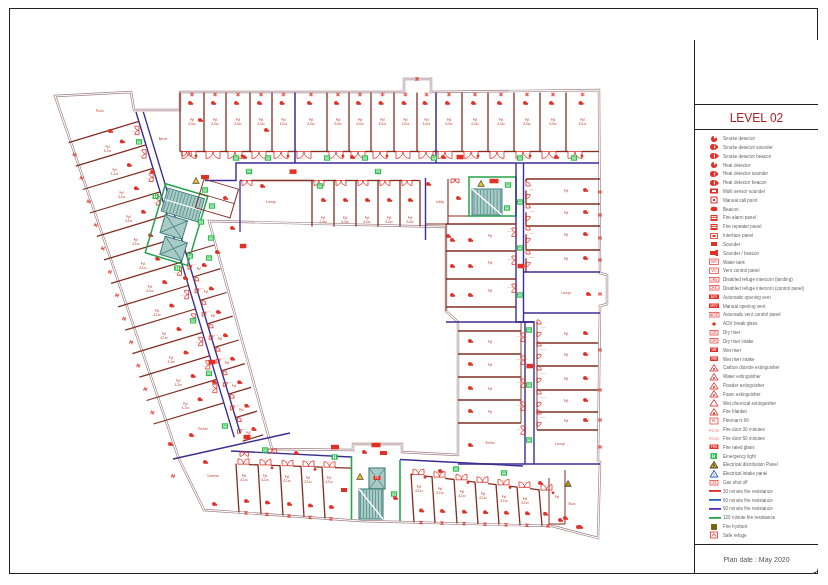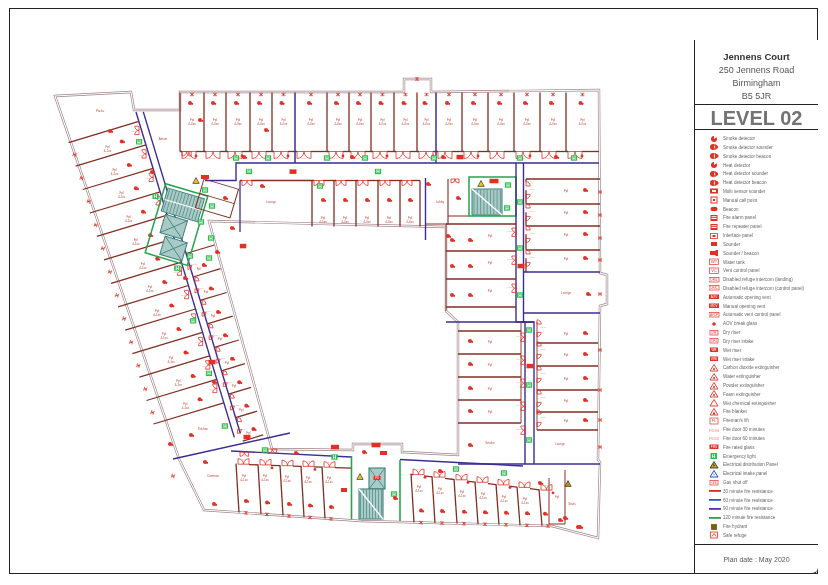--- a/index.html
+++ b/index.html
@@ -3,21 +3,21 @@
 html,body{margin:0;padding:0;background:#fff;width:828px;height:585px;overflow:hidden}
 *{box-sizing:border-box;font-family:"Liberation Sans",sans-serif}
 #page{position:relative;width:828px;height:585px;background:#fff}
 #frame{position:absolute;left:9px;top:8px;width:809px;height:566px;border:1px solid #222;background:#fff}
 #hdr{position:absolute;left:9px;top:8px;width:809px;height:32px;background:#3e464d;display:flex;align-items:center;justify-content:center}
 #hdr span{color:#fff;font-weight:bold;font-size:24.5px;transform:scaleX(0.93);transform-origin:50% 50%;white-space:nowrap}
 #legend{position:absolute;left:694px;top:40px;width:124px;height:505px;border-left:1px solid #222;border-bottom:1px solid #222;background:#fff}
 #addr{position:absolute;top:10px;left:0;width:100%;text-align:center;color:#555;font-size:9px;line-height:13px}
 #addr b{color:#333;font-size:9.5px}
 #lvl{position:absolute;top:64px;left:0;width:100%;height:26px;border-top:1px solid #222;border-bottom:1px solid #222;text-align:center}
-#lvl span{font-weight:bold;font-size:20px;color:#737373;line-height:26px}
+#lvl span{font-weight:normal;font-size:12px;color:#b91c1c;line-height:26px}
 .lrow{position:absolute;left:14px;width:110px;height:8px;display:flex;align-items:center}
 .lrow svg{flex:0 0 12px;margin-right:2px}
 .lrow span{font-size:9.5px;color:#666;white-space:nowrap;transform:scale(0.48);transform-origin:0 50%}
 #pdate{position:absolute;left:694px;top:545px;width:124px;height:29px;border-left:1px solid #222;border-bottom:1px solid #222;border-bottom-right-radius:6px;background:#fff;text-align:center}
 #pdate span{font-size:7px;color:#555;line-height:29px}
 </style></head><body>
 <div id="page">
 
 <div id="frame"></div>
 
@@ -1538,21 +1538,20 @@
         <circle cx="200.0" cy="120.0" r="2.0" fill="#e03127"></circle>
         <circle cx="202.1" cy="120.8" r="1.1" fill="#e03127"></circle>
       </g>
 
 <path d="M186.6,151.5 A4.6,4.6 0 0 1 182.0,156.1 L182.0,151.5 Z" fill="none" stroke="#e03127" stroke-width="0.8"></path>
 <path d="M191.2,156.1 A4.6,4.6 0 0 1 186.6,151.5 L191.2,151.5 Z" fill="none" stroke="#e03127" stroke-width="0.8"></path>
 </svg>
 
 <div id="legend">
 
-<div id="addr"><b>Jennens Court</b><br>250 Jennens Road<br>Birmingham<br>B5 5JR</div>
 
 <div id="lvl"><span>LEVEL 02</span></div>
 
 <div class="lrow" style="top:94.5px">
         <svg width="12" height="8" viewBox="0 0 12 8">
           <circle cx="5" cy="4" r="3" fill="#e03127"></circle>
           <path d="M5,4 L8,2 A3,3 0 0 0 5,1 Z" fill="white"></path>
         </svg>
         <span>Smoke detector</span>
       </div>

